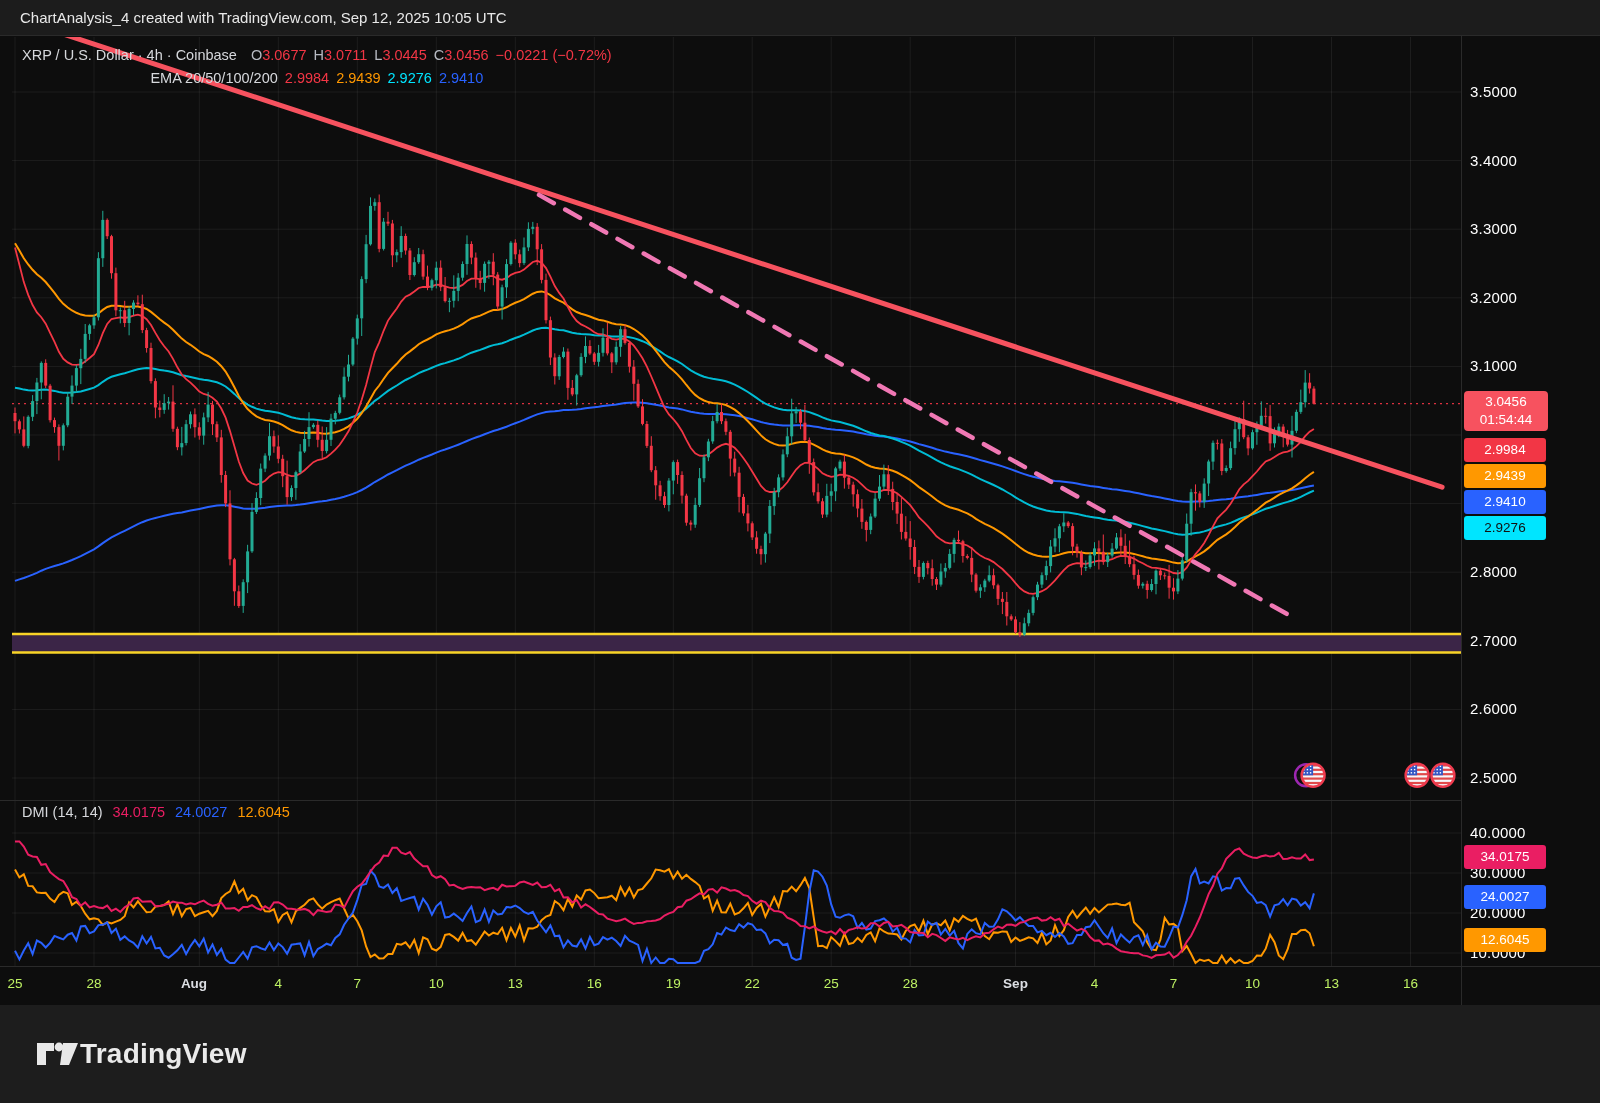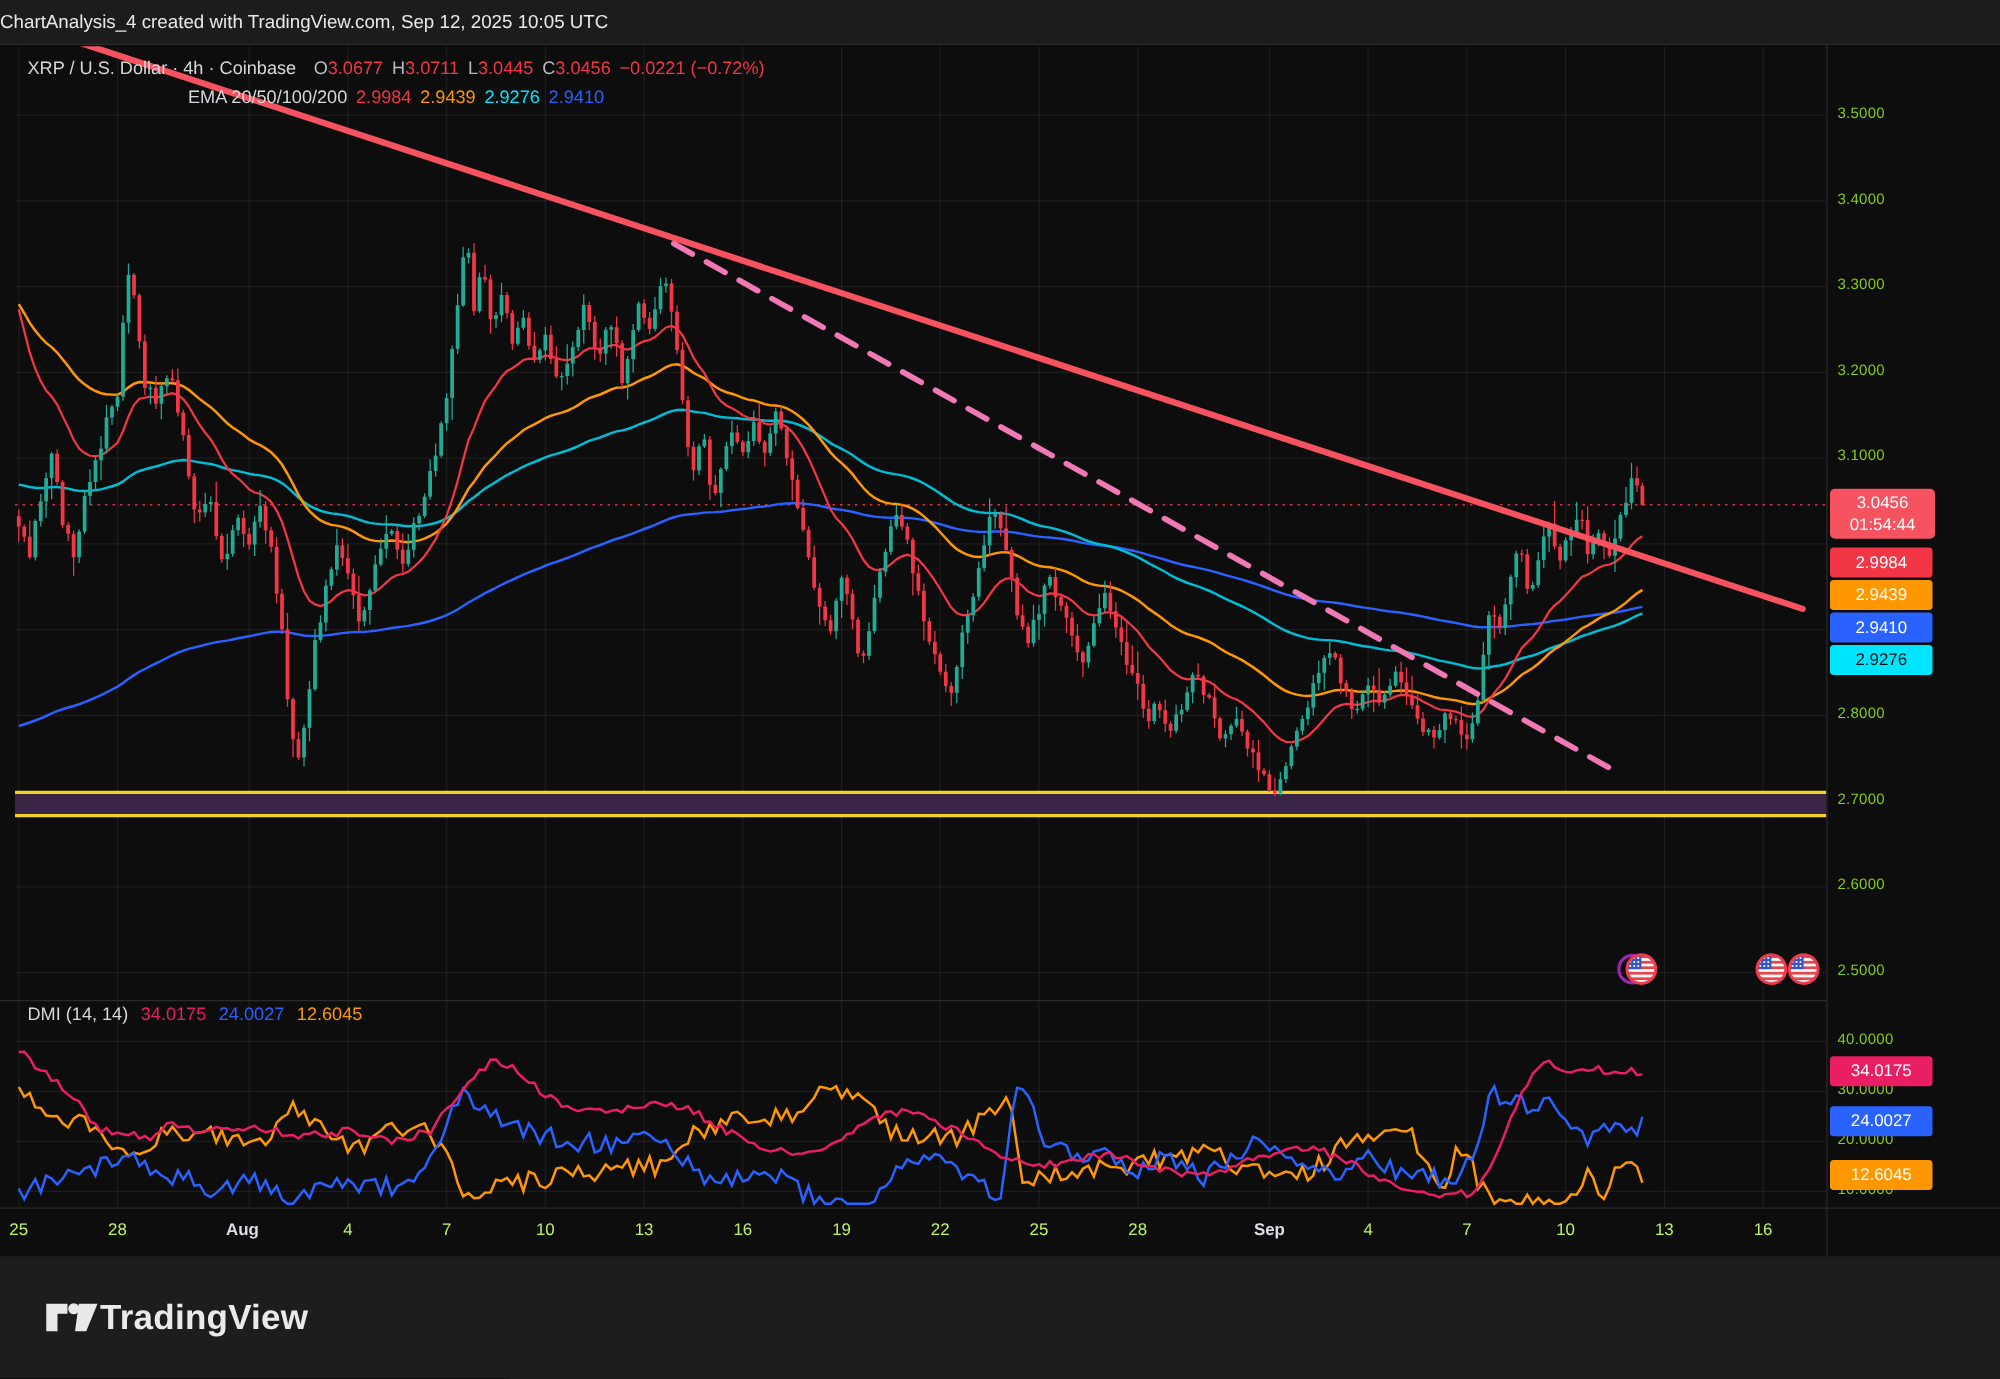--- a/index.html
+++ b/index.html
@@ -1,28 +1,28 @@
 <!DOCTYPE html>
 <html><head>
 <meta charset="utf-8">
 <style>
   html,body{margin:0;padding:0;background:#000;}
   #app{position:relative;width:1600px;height:1103px;background:#0d0d0d;overflow:hidden;
        font-family:"Liberation Sans",sans-serif;-webkit-font-smoothing:antialiased;}
   .topbar{position:absolute;top:0;left:0;right:0;height:36px;background:#1c1c1c;border-bottom:1px solid #2a2a2a;
-          color:#e8e8e8;font-size:15px;line-height:36px;z-index:6;box-sizing:border-box;}
+          color:#e8e8e8;font-size:15px;line-height:36px;padding-left:20px;z-index:6;box-sizing:border-box;}
   #chart-svg{position:absolute;left:0;top:0;z-index:1;}
   .legend{position:absolute;left:22px;top:44px;z-index:4;font-size:14.5px;color:#d6d8dc;white-space:nowrap;text-align:center;}
   .legend .row{height:23px;line-height:23px;}
   .legend span{margin-right:7px;}
   .legend .sym{margin-right:14px;}
   .ohlc-k{color:#b7bac2;margin-right:0 !important;}
   .dmi-legend{position:absolute;left:22px;top:804px;z-index:4;font-size:14.5px;color:#d6d8dc;white-space:nowrap;}
   .dmi-legend span{margin-right:10px;}
-  .tick{position:absolute;color:#84cc16;font-size:12px;z-index:2;letter-spacing:.2px;}
+  .tick{position:absolute;color:#ffffff;font-size:15px;z-index:2;letter-spacing:.2px;}
   .t-label{position:absolute;top:976px;transform:translateX(-50%);color:#bef264;font-size:13.5px;z-index:2;}
   .t-label.major{color:#dcdee3;font-weight:bold;}
   .badge{position:absolute;left:1464px;width:82px;border-radius:3px;color:#fff;font-size:13.5px;
          text-align:center;z-index:4;padding:3px 0;line-height:18px;}
   .badge.dark{color:#101010;}
   #b-cur{border-radius:4px;padding:2px 0;width:84px;}
   .footer{position:absolute;left:0;top:1005px;width:1600px;height:98px;background:#1d1d1d;
           display:flex;align-items:center;padding-left:34px;box-sizing:border-box;z-index:6;}
   .brand{color:#eaeaea;font-size:28px;font-weight:bold;letter-spacing:.2px;}
 </style>

